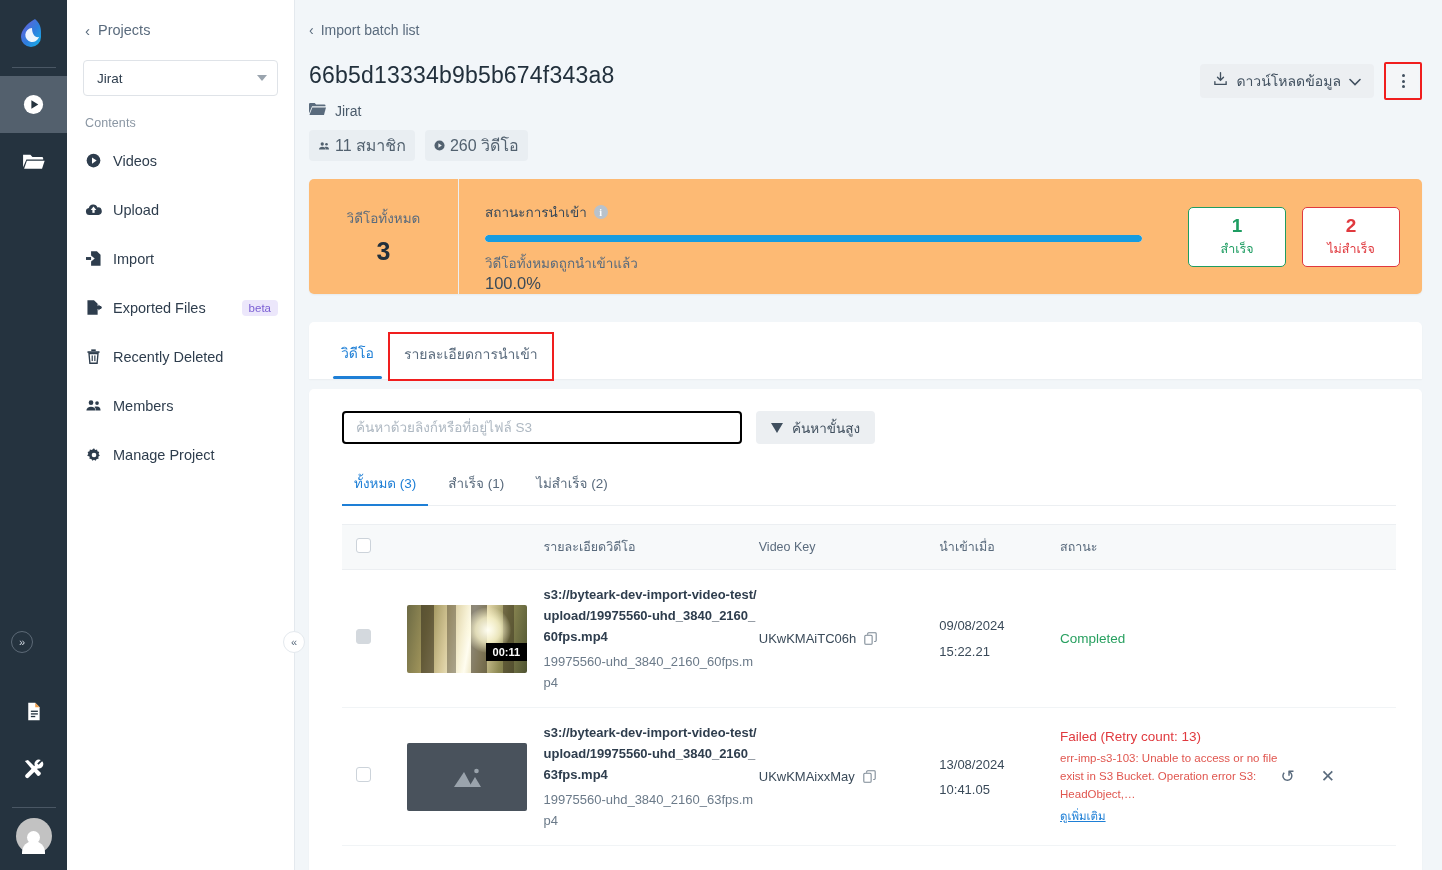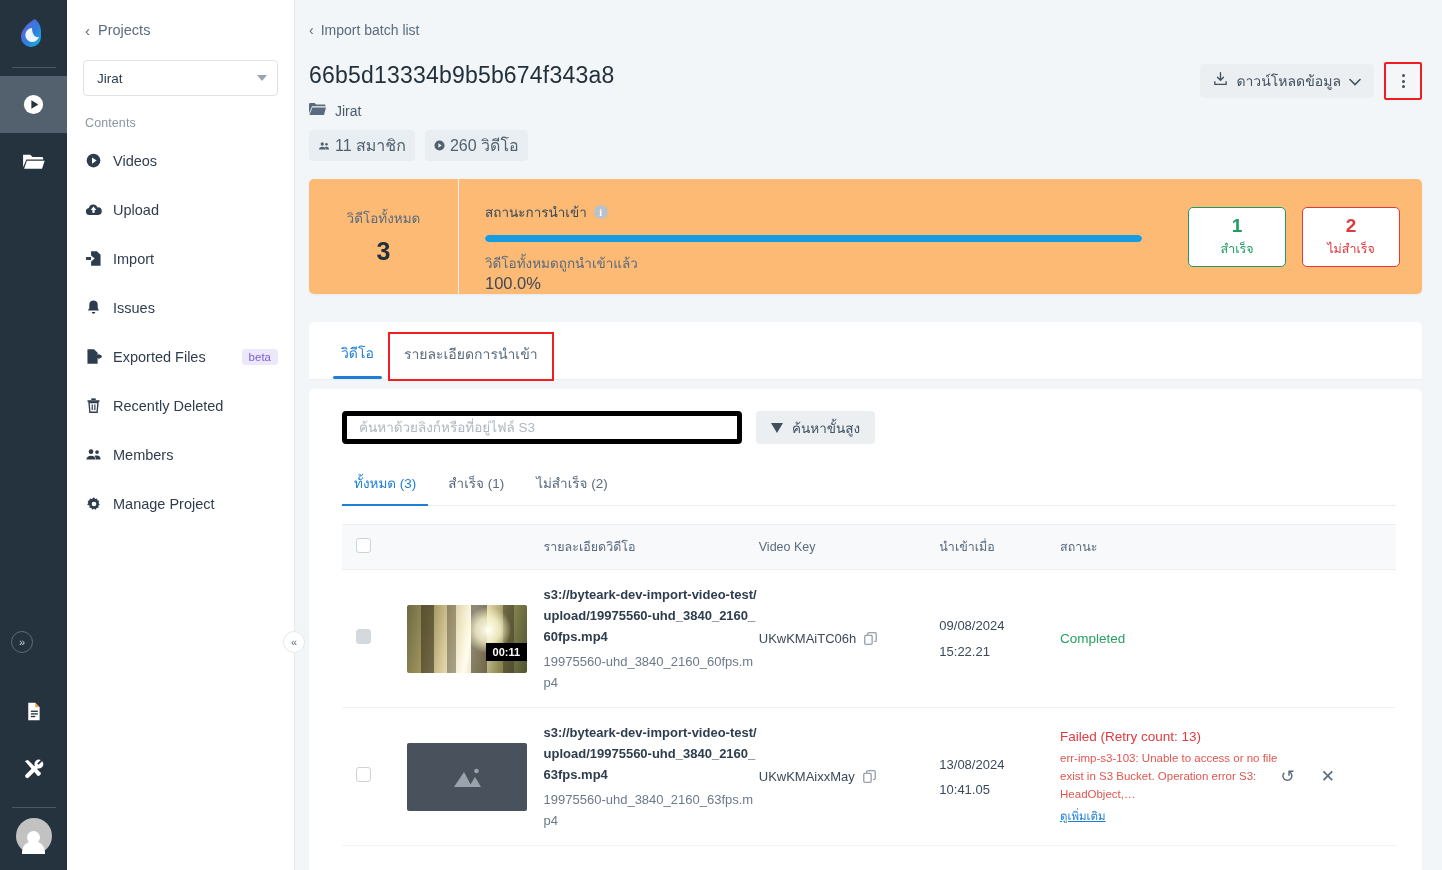--- a/index.html
+++ b/index.html
@@ -139,21 +139,21 @@
   .tab { font-size: 14px; padding: 0 14px 15px 14px; color: #5a6b7d; cursor: pointer; position: relative; }
   .tab.active { color: #1e7fd6; }
   .tab.active:after { content:""; position:absolute; left:6px; right:6px; bottom:0; height:3px; background:#1e7fd6; border-radius:2px;}
   .tab.hl { border: 2px solid #f01e1e; margin-bottom: -2px; padding: 9px 14px 14px 14px; }
 
   
   .panel { margin-top: 10px; background: #fff; border-radius: 5px; padding: 22px 26px 0 33px;
     box-shadow: 0 1px 2px rgba(0,0,0,.04); height: 490px; }
   .search-row { display:flex; align-items:center; gap: 14px; }
   .search-input {
-    flex: 0 0 400px; height: 33px; border: 5px solid #000000; border-radius: 4px;
+    flex: 0 0 400px; height: 33px; border: 2px solid #000000; border-radius: 4px;
     padding: 0 12px; font-size: 13.5px; color:#0f766e; outline: none; background:#fff;
     font-family: "Liberation Sans", sans-serif;
   }
   .search-input::placeholder { color: #aeb8c2; }
   .btn-adv {
     background: #eceff2; border: none; border-radius: 4px; height: 33px; padding: 0 15px;
     display:flex; align-items:center; gap:9px; font-size: 13.5px; color:#41505f; cursor:pointer;
     font-family: "Liberation Sans", sans-serif;
   }
   .funnel { width:0;height:0;border-left:6px solid transparent;border-right:6px solid transparent;border-top:10px solid #41505f; }
@@ -300,29 +300,20 @@
         <svg width="16" height="17" viewBox="0 0 22 22">
             <path d="M7 1h8l5 5v15H7Z" fill="#2e3d4d"></path>
             <path d="M0 9h9v4H0Z" fill="#2e3d4d"></path>
             <polygon points="7,7 7,15 12,11" fill="#fff"></polygon>
           </svg>
       </span>
       <span>Import</span>
     </div>
 
 
-    <div class="sb-item">
-      <span class="ico">
-        <svg width="15" height="17" viewBox="0 0 20 22">
-            <path d="M10 1.5a5.6 5.6 0 0 1 5.6 5.6v4.5l1.8 3.4H2.6l1.8-3.4V7.1A5.6 5.6 0 0 1 10 1.5Z" fill="#2e3d4d"></path>
-            <path d="M7.6 17h4.8a2.4 2.4 0 0 1-4.8 0Z" fill="#2e3d4d"></path>
-          </svg>
-      </span>
-      <span>Issues</span>
-    </div>
 
     <div class="sb-item">
       <span class="ico">
         <svg width="16" height="17" viewBox="0 0 22 22">
             <path d="M2 1h9l5 5v15H2Z" fill="#2e3d4d"></path>
             <path d="M13 9h8v4h-8Z" fill="#2e3d4d"></path>
             <polygon points="17,7 22,11 17,15" fill="#2e3d4d"></polygon>
           </svg>
       </span>
       <span>Exported Files</span>

